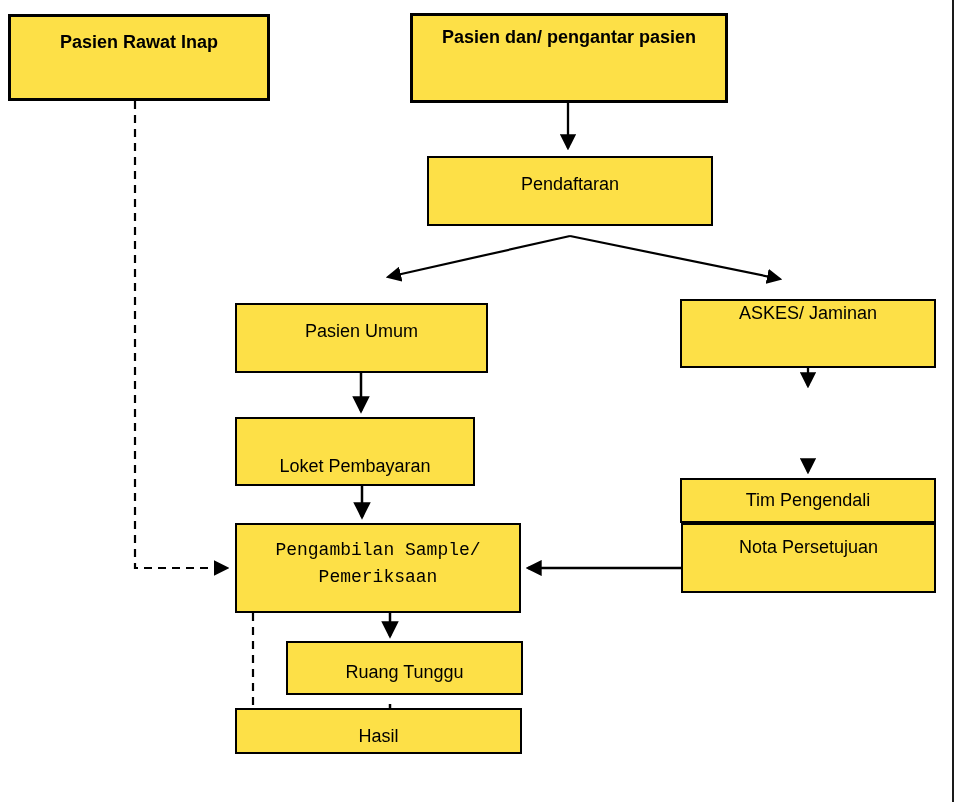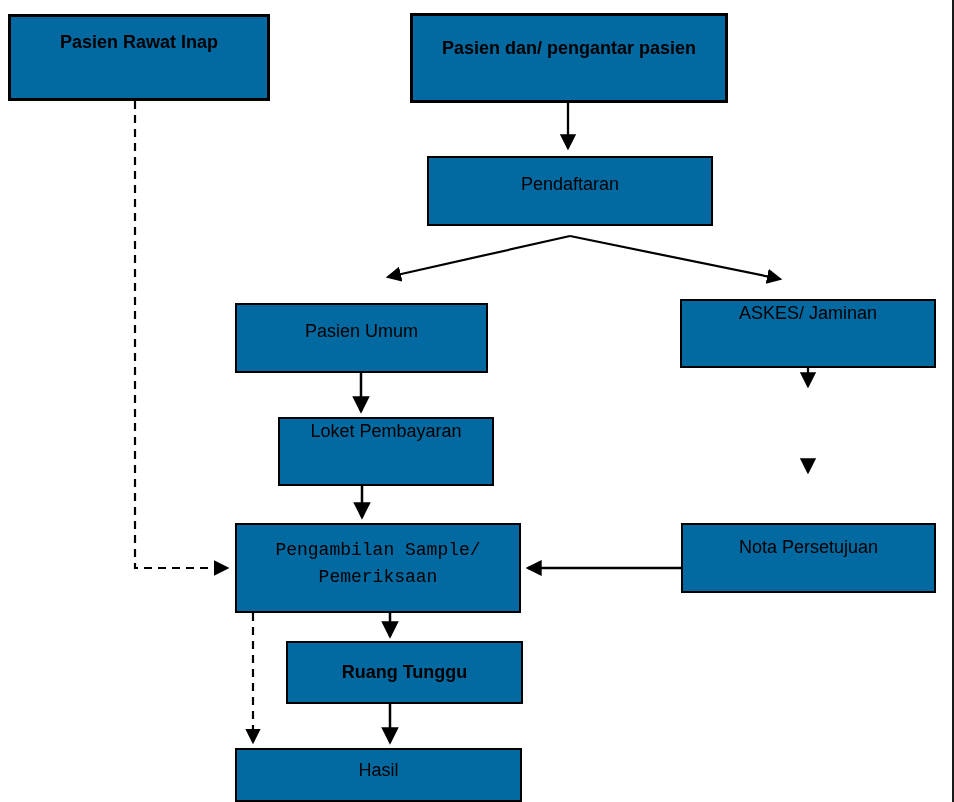--- a/index.html
+++ b/index.html
@@ -28,43 +28,43 @@
     position: absolute;
     left: 0;
     top: 0;
     width: 954px;
     height: 802px;
     pointer-events: none;
   }
   .node {
     position: absolute;
     box-sizing: border-box;
-    background: #0369a1;
+    background: #fde047;
     border: 2px solid #000000;
     text-align: center;
     font-size: 18px;
     line-height: 24px;
     display: block;
   }
   .node.thick { border-width: 3px; }
   .node.bold  { font-weight: bold; }
 
   
   .n-rawat-inap   { left:   8px; top:  14px; width: 262px; height: 87px; padding-top: 13px; }
-  .n-pengantar    { left: 410px; top:  13px; width: 318px; height: 90px; padding-top: 19px; line-height: 26px; }
+  .n-pengantar    { left: 410px; top:  13px; width: 318px; height: 90px; padding-top: 8px; line-height: 26px; }
   .n-pendaftaran  { left: 427px; top: 156px; width: 286px; height: 70px; padding-top: 14px; }
   .n-pasien-umum  { left: 235px; top: 303px; width: 253px; height: 70px; padding-top: 14px; }
   .n-askes        { left: 680px; top: 299px; width: 256px; height: 69px; }
-  .n-loket        { left: 235px; top: 417px; width: 216px; height: 69px; padding-top: 0; margin-left: 43px; }
+  .n-loket        { left: 235px; top: 417px; width: 240px; height: 69px; padding-top: 35px; }
   .n-lengkapi     { left: 680px; top: 392px; width: 256px; height: 70px; padding-top: 13px; }
   .n-tim          { left: 680px; top: 478px; width: 256px; height: 45px; padding-top:  8px; }
   .n-pengambilan  { left: 235px; top: 523px; width: 286px; height: 90px; padding-top: 12px; line-height: 27px; font-family: Liberation Mono, monospace; }
   .n-nota         { left: 681px; top: 523px; width: 255px; height: 70px; padding-top: 10px; }
-  .n-ruang        { left: 286px; top: 641px; width: 237px; height: 63px; padding-top: 17px; font-weight: bold; }
-  .n-hasil        { left: 235px; top: 748px; width: 287px; height: 54px; padding-top:  8px; }
+  .n-ruang        { left: 286px; top: 641px; width: 237px; height: 54px; padding-top: 17px; }
+  .n-hasil        { left: 235px; top: 708px; width: 287px; height: 46px; padding-top:  14px; }
 </style>
 </head>
 <body>
 
 <div class="stage">
 
   <svg class="edges" width="954" height="802" viewBox="0 0 954 802" xmlns="http://www.w3.org/2000/svg">
     <defs>
       <marker id="ah" viewBox="0 0 10 10" refX="8.5" refY="5" markerWidth="7" markerHeight="7" orient="auto-start-reverse">
         <path d="M0,0 L10,5 L0,10 Z" fill="#000000"></path>
@@ -105,20 +105,23 @@
 
   <div class="node n-askes">
     <span>ASKES/ Jaminan</span>
   </div>
 
   <div class="node n-loket">
     <span>Loket Pembayaran</span>
   </div>
 
 
+  <div class="node n-tim">
+    <span>Tim Pengendali</span>
+  </div>
 
   <div class="node n-pengambilan">
     <span>Pengambilan Sample/ Pemeriksaan</span>
   </div>
 
   <div class="node n-nota">
     <span>Nota Persetujuan</span>
   </div>
 
   <div class="node n-ruang">

